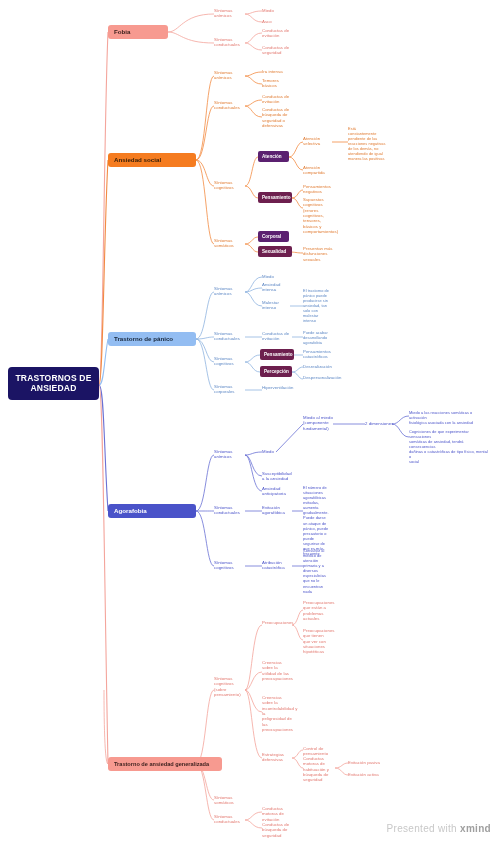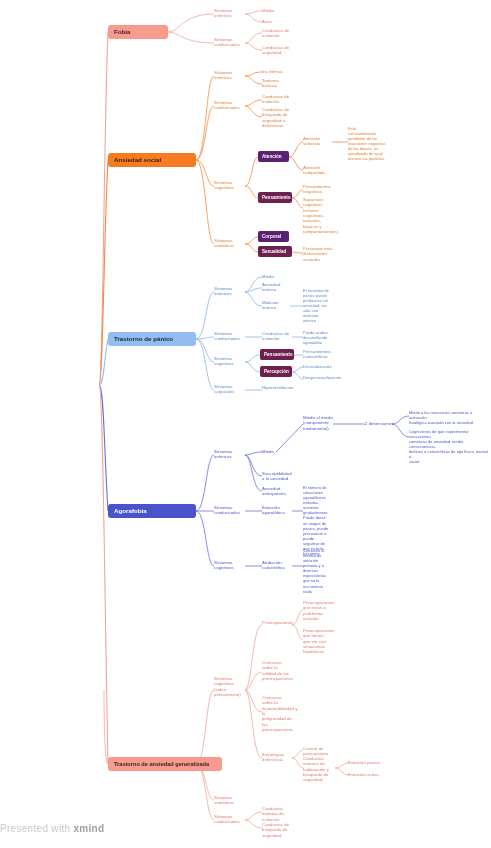--- a/index.html
+++ b/index.html
@@ -78,21 +78,21 @@
   .t-panico { color:#5b86c4; }
   .t-agora  { color:#4a53c9; }
   .t-tag    { color:#e2756c; }
 
   .tiny { font-size: 3.9px; line-height: 1.3; }
 
   .watermark {
     position: absolute;
     left: 0; right: 0;
     bottom: 14px;
-    text-align: left;
+    text-align: right;
     font-size: 10px;
     color: #c8c8c8;
     letter-spacing: .3px;
   }
   .watermark b { color: #9f9f9f; font-weight: bold; }
 </style>
 </head>
 <body>
 
 <div id="canvas">
@@ -205,20 +205,22 @@
       <path d="M292 758 C 298 758, 298 750, 303 750"></path>
       <path d="M292 758 C 298 758, 298 768, 303 768"></path>
       <path d="M335 768 C 342 768, 342 763, 348 763"></path>
       <path d="M335 768 C 342 768, 342 775, 348 775"></path>
 
       <path d="M245 820 C 252 820, 252 812, 262 812"></path>
       <path d="M245 820 C 252 820, 252 828, 262 828"></path>
     </g>
   </svg>
 
+  <div class="node root" style="left:8px; top:367px; width:91px;">TRASTORNOS DE
+ANSIEDAD</div>
 
   <div class="node l1 fobia" style="left:108px; top:25px; width:60px;">Fobia</div>
   <div class="node txt t-fobia" style="left:214px; top:8px; width:30px;">Síntomas
 anímicos</div>
   <div class="node txt t-fobia" style="left:214px; top:37px; width:32px;">Síntomas
 conductuales</div>
   <div class="node txt t-fobia" style="left:262px; top:8px; width:38px;">Miedo</div>
   <div class="node txt t-fobia" style="left:262px; top:19px; width:38px;">Asco</div>
   <div class="node txt t-fobia" style="left:262px; top:28px; width:38px;">Conductas de
 evitación</div>

